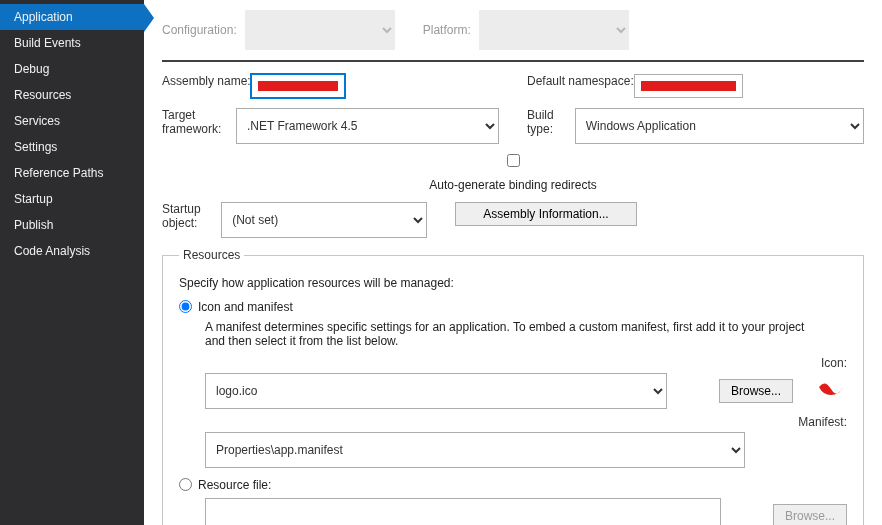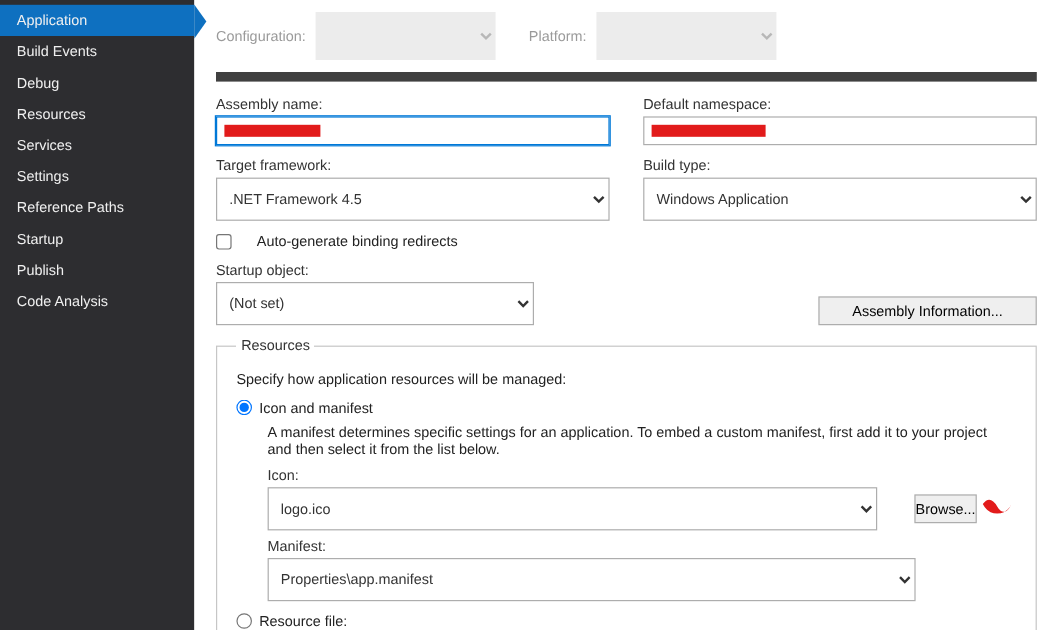--- a/index.html
+++ b/index.html
@@ -1,57 +1,57 @@
 <!DOCTYPE html>
 <html><head>
 <meta charset="utf-8">
 <style>
 * { box-sizing: border-box; margin: 0; padding: 0; font-family: "Segoe UI", Tahoma, sans-serif; font-size: 12px; }
 body { display: flex; width: 882px; height: 525px; background: #fff; overflow: hidden; }
 
-.sidebar { width: 162px; background: #2d2d30; color: #f0f0f0; padding-top: 4px; flex-shrink: 0; }
+.sidebar { width: 144px; background: #2d2d30; color: #f0f0f0; padding-top: 4px; flex-shrink: 0; }
 .side-item { padding: 6px 14px; cursor: pointer; position: relative; }
 .side-item.selected { background: #0e70c0; }
 .side-item.selected::after {
   content: ""; position: absolute; right: -10px; top: 0; width: 0; height: 0;
   border-top: 14px solid transparent; border-bottom: 14px solid transparent; border-left: 10px solid #0e70c0;
 }
 
 .main { flex: 1; background: #fff; padding: 10px 18px; color: #222; overflow: hidden; }
-.config-row { display: flex; align-items: center; gap: 8px; color: #9a9a9a; padding-bottom: 10px; border-bottom: 8px solid #404040; margin-bottom: 12px; }
+.config-row { display: flex; align-items: center; gap: 8px; color: #9a9a9a; padding-bottom: 10px; border-bottom: 2px solid #404040; margin-bottom: 12px; }
 .cfg-sel { border: none; background: #e4e4e4; color: #9a9a9a; padding: 20px 6px; height: 22px; }
 .cfg-sel.w1 { width: 150px; margin-right: 20px; }
 .cfg-sel.w2 { width: 150px; }
 
 .form-row { display: flex; gap: 28px; margin-bottom: 10px; }
-.col { flex: 1; display: flex; flex-direction: column; }
+.col { flex: 1; display: flex; flex-direction: row; }
 label { color: #333; margin-bottom: 3px; }
 input[type="text"], select, .cbo {
   width: 100%; height: 36px; border: 1px solid #adadad; background: #fff; padding: 2px 6px; font-size: 12px; color: #333;
 }
 
 .focused { border: 1px solid #0078d7; outline: 1px solid #0078d7; }
-.checkbox-row { display: flex; align-items: center; gap: 21px; margin: 8px 0 10px 0; }
+.checkbox-row { display: flex; align-items: center; gap: 11px; margin: 8px 0 10px 0; flex-direction: column; }
 .checkbox-row input[type="checkbox"] { width: 13px; height: 13px; }
 
 .right-button { width: 182px; height: 24px; border: 1px solid #adadad; background: #efefef; cursor: pointer; }
 
 fieldset { border: 1px solid #c6c6c6; padding: 10px 16px; margin-top: 6px; }
 legend { padding: 0 4px; color: #333; }
 fieldset p.desc { margin: 4px 0 10px 0; }
 
 .radio-row { display: flex; gap: 6px; margin: 6px 0; }
 .radio-row input[type="radio"] { width: 13px; height: 13px; }
 
 .sub { margin-left: 26px; }
 .sub p.hint { margin-bottom: 8px; max-width: 610px; }
-.sub label { display: block; margin-top: 6px; }
-.file-row { display: flex; align-items: center; gap: 3px; justify-content: center; }
+.sub label { display: block; margin-top: 6px; text-align: right; }
+.file-row { display: flex; align-items: center; gap: 24px; justify-content: center; }
 .file-row select, .file-row input { flex: 1; }
-.browse-btn { width: 52px; height: 24px; border: 1px solid #adadad; background: #efefef; cursor: pointer; margin-left: 28px; }
+.browse-btn { width: 74px; height: 24px; border: 1px solid #adadad; background: #efefef; cursor: pointer; margin-left: 28px; }
 .scribble { width: 30px; height: 20px; }
 .disabled { background: #efefef; color: #9a9a9a; }
 
 .redact { display: inline-block; background: #e21b1b; height: 10px; }
 </style>
 </head>
 <body>
 
 <nav class="sidebar">
   <div class="side-item selected">Application</div>
@@ -107,21 +107,21 @@
         <option>Windows Application</option>
       </select>
     </div>
   </div>
 
   <div class="checkbox-row">
     <input type="checkbox" style="">
     <span>Auto-generate binding redirects</span>
   </div>
 
-  <div class="form-row" style="align-items:flex-end">
+  <div class="form-row" style="align-items:flex-start">
     <div class="col" style="max-width:265px">
       <label>Startup object:</label>
       <select>
         <option>(Not set)</option>
       </select>
     </div>
     <div class="col" style="align-items:flex-end">
       <button class="right-button">Assembly Information...</button>
     </div>
   </div>

